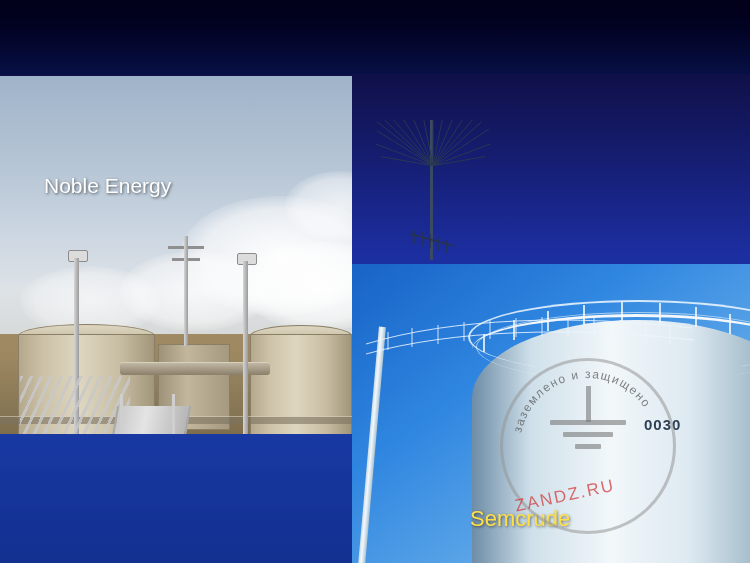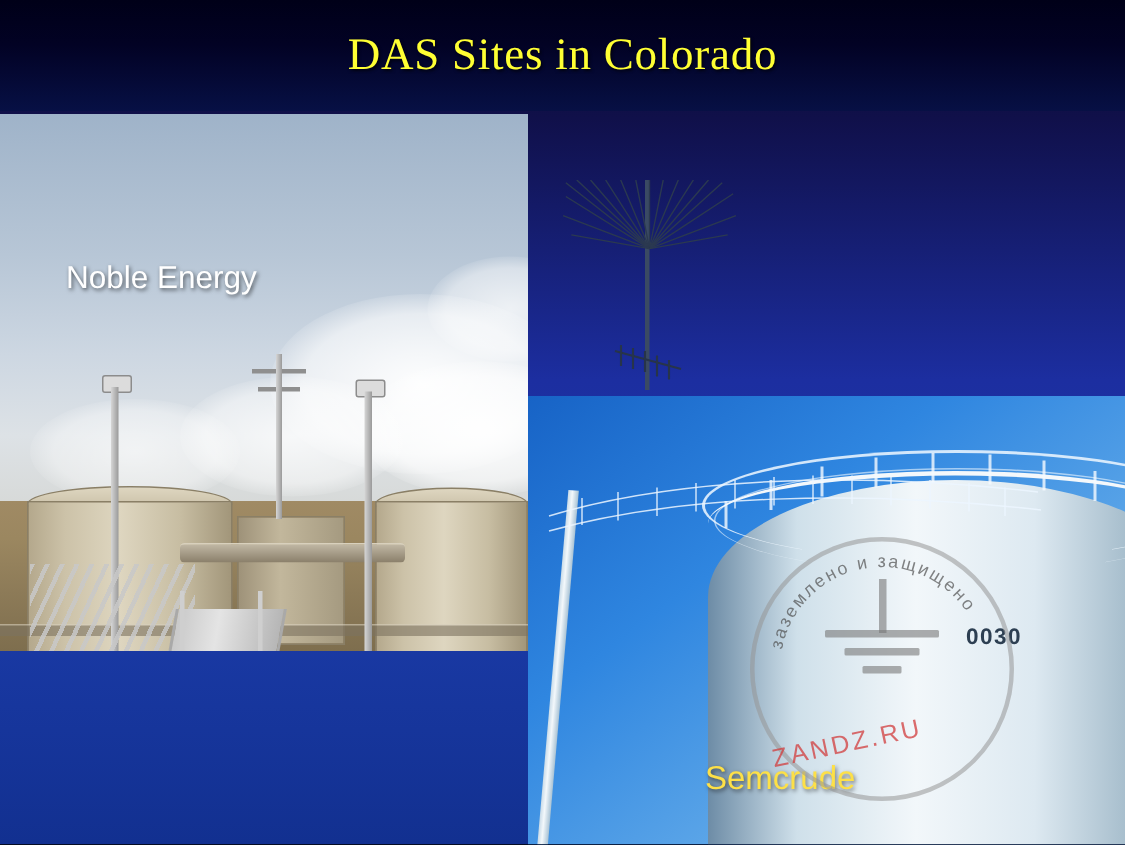--- a/index.html
+++ b/index.html
@@ -274,21 +274,20 @@
     letter-spacing: 2px;
     transform: rotate(-12deg);
   }
 </style>
 </head>
 <body>
 
 <div class="slide">
 
   <div class="top-band"></div>
-  <div class="title">DAS Sites in Colorado</div>
 
   <div class="photo-noble">
     <div class="noble-sky"></div>
     <div class="cloud c5"></div>
     <div class="cloud c1"></div>
     <div class="cloud c2"></div>
     <div class="cloud c3"></div>
     <div class="cloud c4"></div>
 
     <div class="noble-ground"></div>

